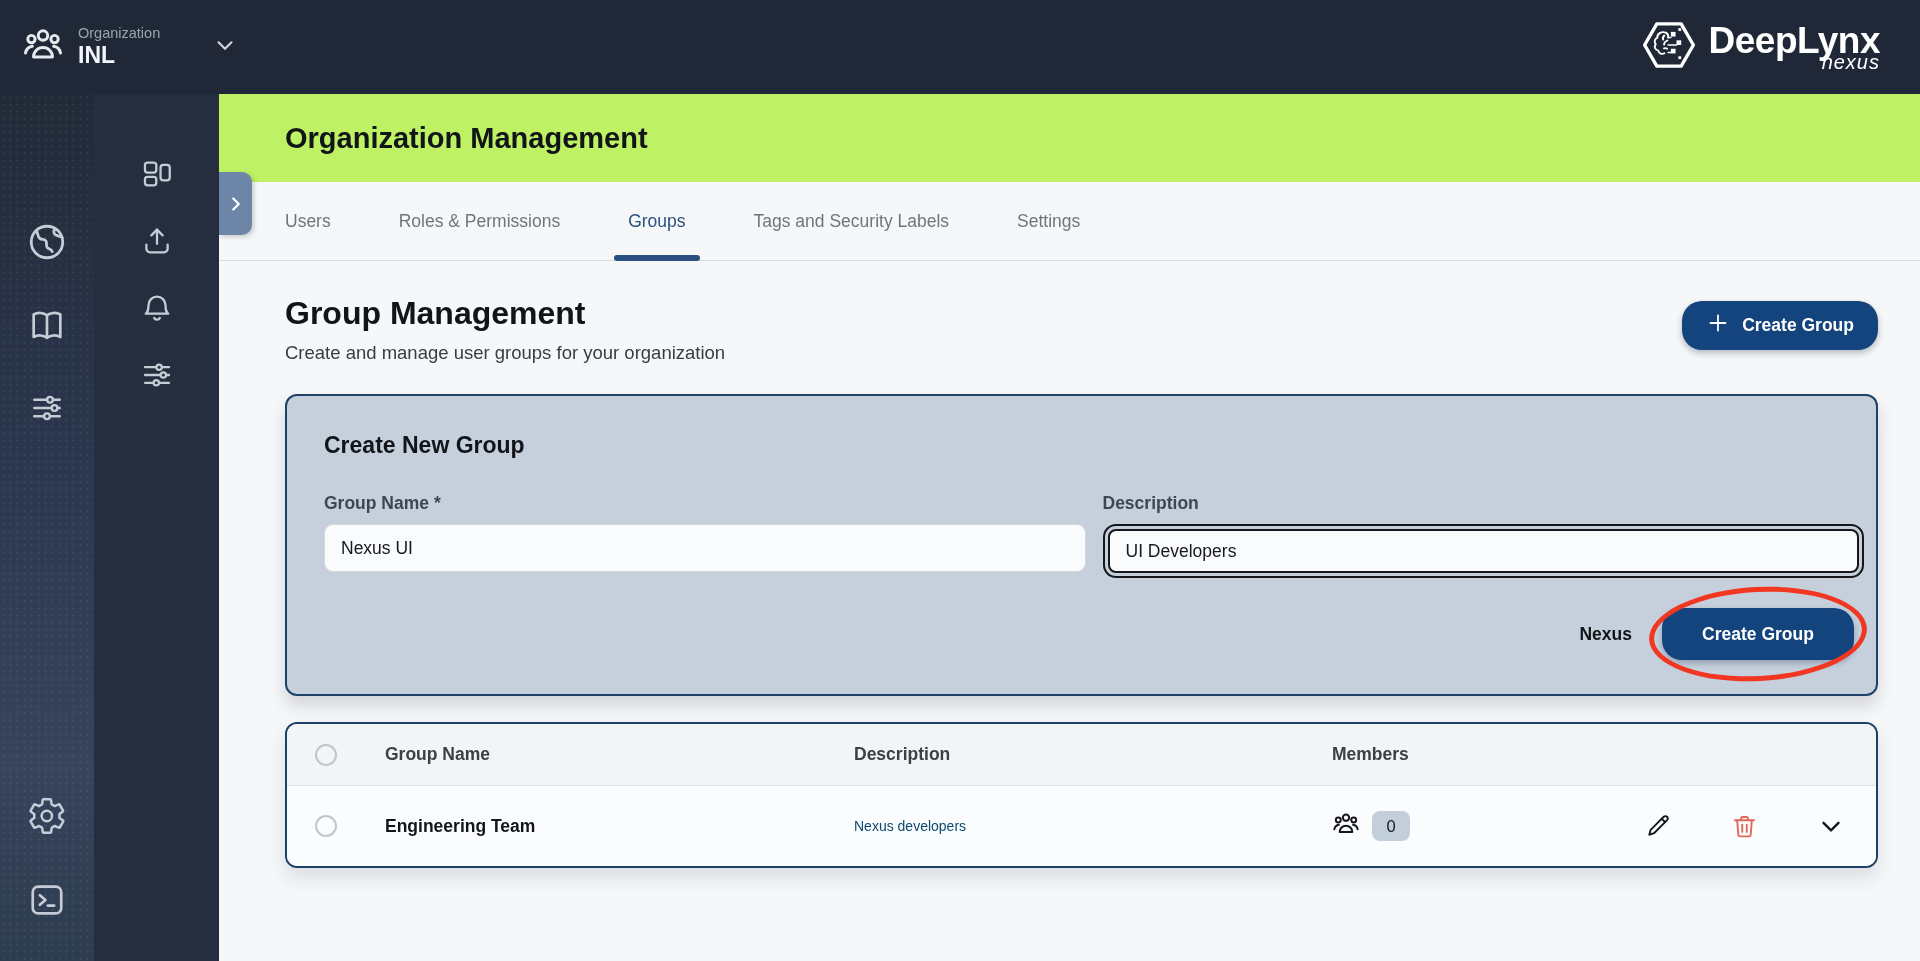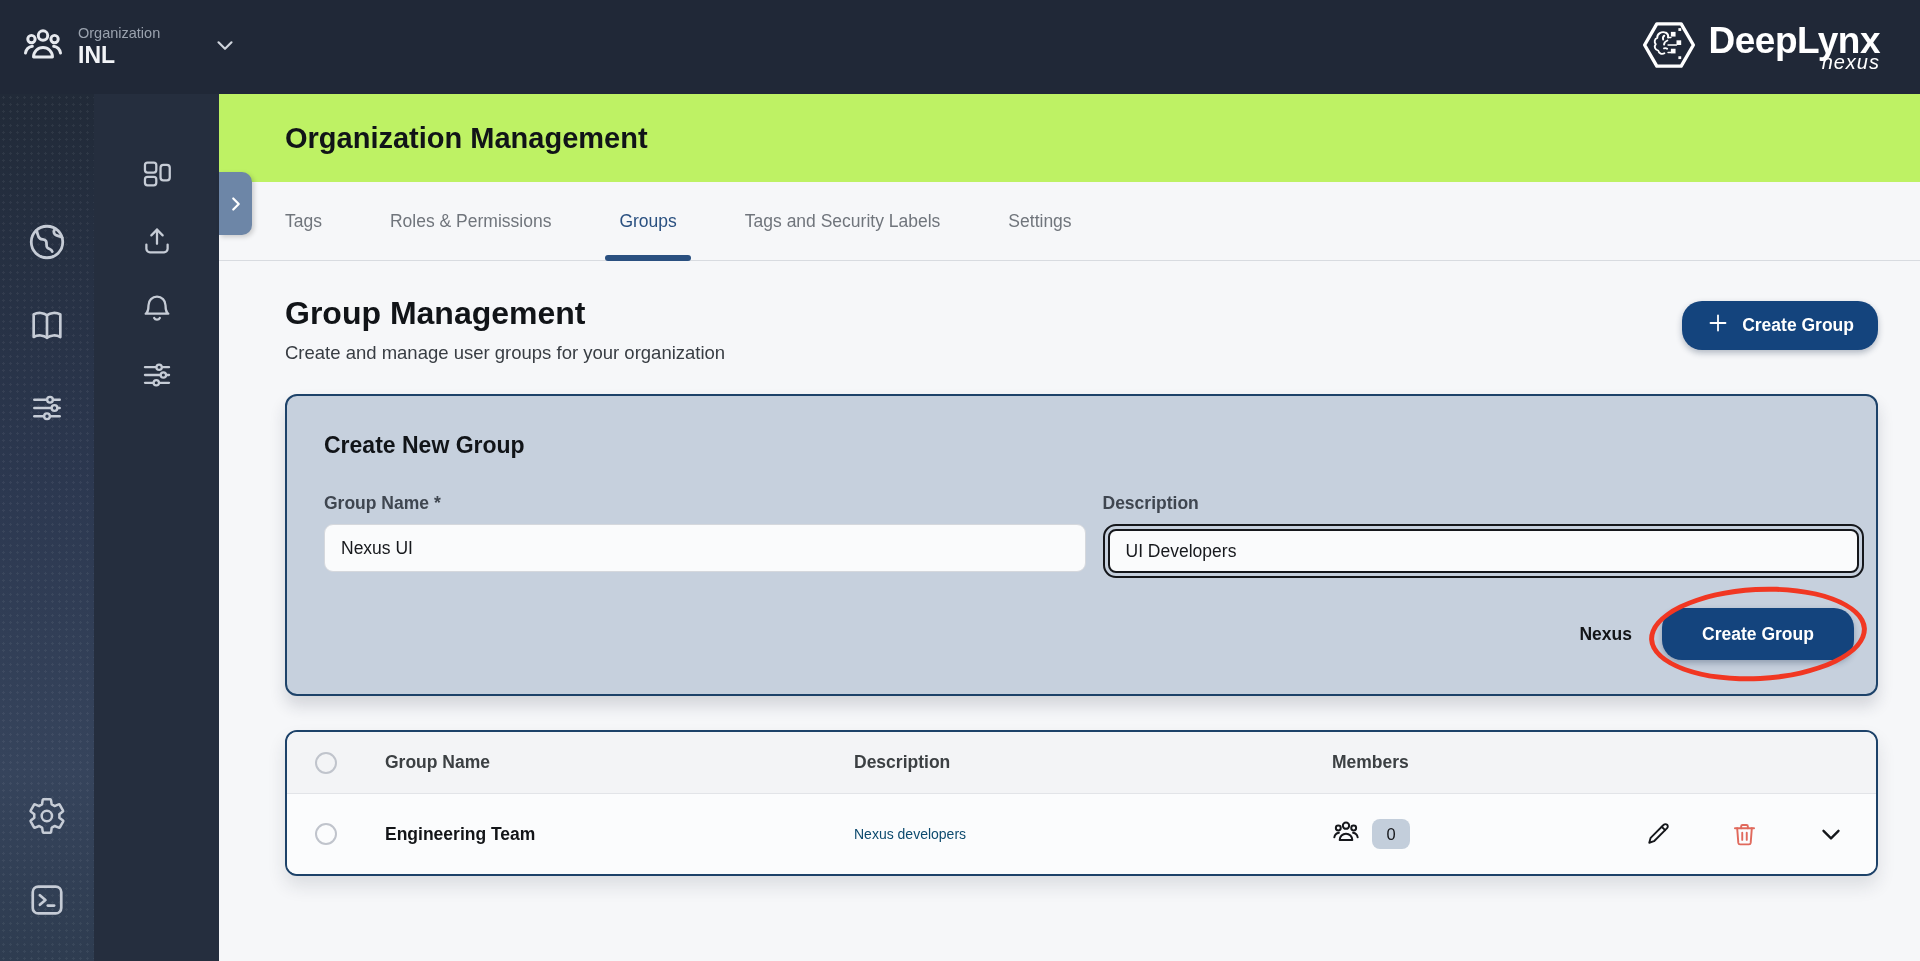--- a/index.html
+++ b/index.html
@@ -81,21 +81,21 @@
       gap:30px; padding-right:10px; }
   .btn-cancel { background:none; border:none; font-family:inherit; font-size:17.5px;
       font-weight:700; color:#131518; cursor:pointer; }
   .submit-wrap { position:relative; }
   .btn-create-submit { width:192px; height:52px; }
   .annotation-ellipse { position:absolute; left:50%; top:50%; width:218px; height:94px;
       transform:translate(-50%,-50%) rotate(-3deg); border:5px solid #f13722;
       border-radius:50%; pointer-events:none; }
 
   
-  .table-card { margin-top:34px; background:#fbfcfd; border:2px solid #1d4269; border-radius:12px;
+  .table-card { margin-top:26px; background:#fbfcfd; border:2px solid #1d4269; border-radius:12px;
       overflow:hidden; box-shadow:0 10px 18px rgba(30,40,60,.12); }
   .t-grid { display:grid; grid-template-columns:98px 469px 478px 312px 1fr; align-items:center; }
   .t-header { height:62px; background:#f3f4f6; border-bottom:1px solid #e2e4e8; }
   .t-header .t-cell { font-size:17.5px; font-weight:700; color:#3c4043; }
   .t-row { height:80px; background:#fbfcfd; }
   .cb-cell { display:flex; padding-left:28px; }
   .checkbox-circle { width:22px; height:22px; border:2px solid #c0c4cc; border-radius:50%;
       background:transparent; cursor:pointer; }
   .row-name { font-size:17.5px; font-weight:700; color:#131518; }
   .row-desc { font-size:14px; color:#0c4a6e; }
@@ -234,21 +234,21 @@
         <svg width="22" height="22" viewBox="0 0 24 24" fill="none" stroke="currentColor" stroke-width="2.4" stroke-linecap="round" stroke-linejoin="round">
             <polyline points="9,6 15,12 9,18"></polyline>
           </svg>
       </div>
 
       <div class="title-band">
         <h1 class="page-title">Organization Management</h1>
       </div>
 
       <div class="tabs-row">
-        <div class="tab">Tags</div>
+        <div class="tab">Users</div>
         <div class="tab">Roles &amp; Permissions</div>
         <div class="tab active">Groups</div>
         <div class="tab">Tags and Security Labels</div>
         <div class="tab">Settings</div>
       </div>
 
       <div class="content-scroll">
         <div class="section-head">
           <div>
             <h2 class="section-title">Group Management</h2>

